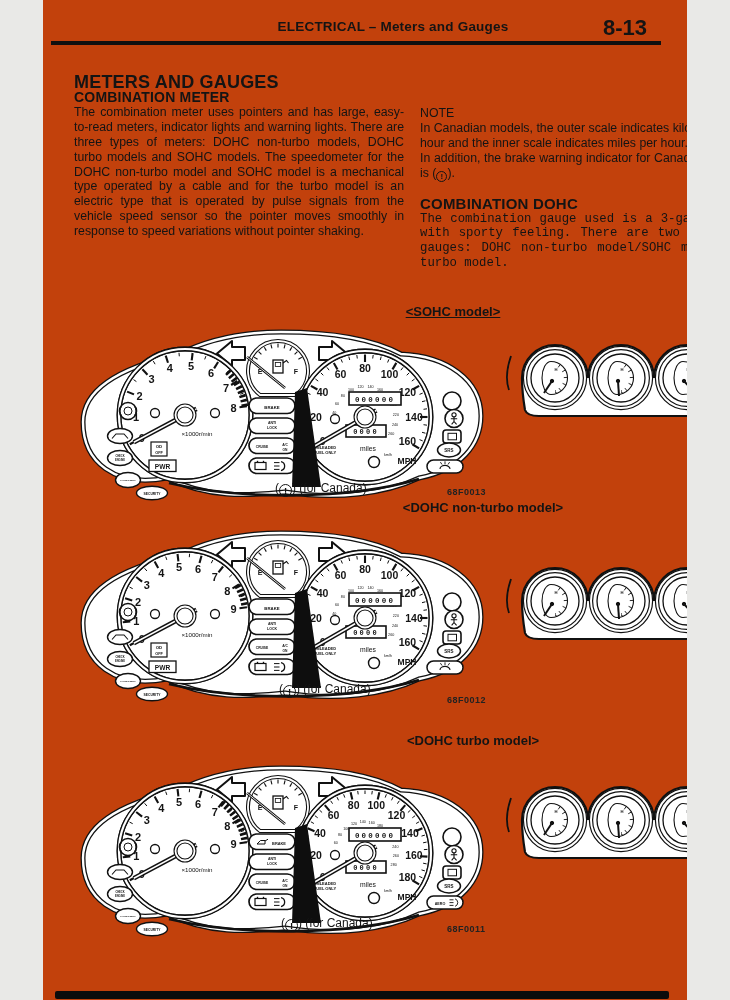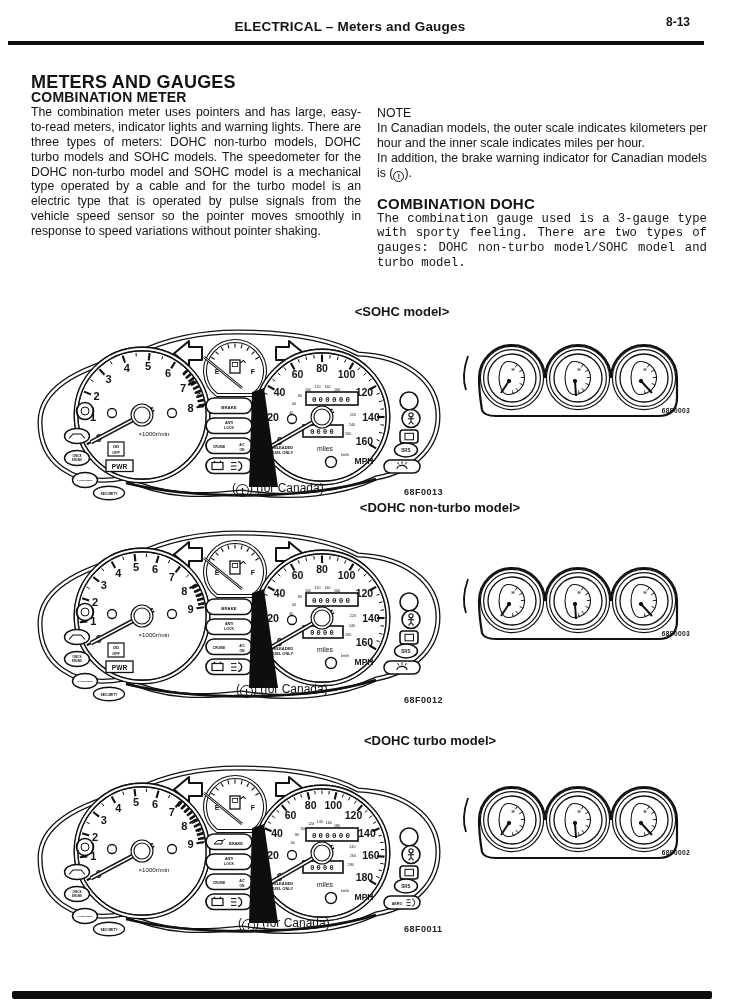--- a/index.html
+++ b/index.html
@@ -1,19 +1,19 @@
 <!DOCTYPE html>
 <html><head>
 <meta charset="utf-8">
 <style>
   *{margin:0;padding:0;box-sizing:border-box;}
   body{background:#e9e9e7;font-family:"Liberation Sans",sans-serif;}
-  .page{position:relative;width:730px;height:1000px;margin:0 auto;background:#ffffff;color:#141414;overflow:hidden;}
+  .page{position:relative;width:644px;height:1000px;margin:0 auto;background:#c2410c;color:#141414;overflow:hidden;}
   .hdr-title{position:absolute;top:19px;left:0;width:700px;text-align:center;font-size:13.5px;font-weight:bold;letter-spacing:.2px;}
-  .hdr-page{position:absolute;top:15px;right:40px;font-size:12px;font-weight:bold;}
+  .hdr-page{position:absolute;top:15px;right:40px;font-size:22px;font-weight:bold;}
   .hdr-rule{position:absolute;top:41px;left:8px;right:26px;height:4px;background:#101010;}
   .h1{position:absolute;top:56px;left:31px;font-size:18px;font-weight:bold;letter-spacing:.2px;font-family:"Liberation Sans",sans-serif;margin-top:16px;}
   .h2{font-size:14px;font-weight:bold;letter-spacing:.2px;}
   .h2-lg{font-size:15px;margin-top:13px;}
   .col-l{position:absolute;left:31px;top:89px;width:330px;}
   .col-r{position:absolute;left:377px;top:106px;width:330px;}
   p.body{font-size:12.3px;line-height:1.21;text-align:justify;margin:0;}
   .col-l p.body{margin-top:0;}
   .col-r .gap{margin-top:0;font-family:Liberation Mono, monospace;}
   .cbang{display:inline-block;width:13px;height:13px;border:1.6px solid #141414;border-radius:50%;text-align:center;line-height:11px;font-size:9.5px;font-weight:bold;vertical-align:-2px;}
@@ -42,21 +42,21 @@
 
   <div class="col-r">
     <p class="body">NOTE</p>
     <p class="body">In Canadian models, the outer scale indicates kilometers per hour and the inner scale indicates miles per hour.</p>
     <p class="body"><span>In addition, the brake warning indicator for Canadian models is (</span><span class="cbang cbang-s">!</span><span>).</span></p>
     <div class="h2 h2-lg">COMBINATION DOHC</div>
     <p class="body gap">The combination gauge used is a 3-gauge type with sporty feeling.  There are two types of gauges: DOHC non-turbo model/SOHC model and turbo model.</p>
   </div>
 
   <div class="fig" style="top:300px;height:200px;">
-    <div class="fig-label" style="left:272px;width:260px;top:4px;">&lt;SOHC model&gt;</div>
+    <div class="fig-label" style="left:280px;width:260px;top:4px;text-decoration:underline;">&lt;SOHC model&gt;</div>
     <div class="meter-wrap" style="left:26px;top:16px;"><svg viewBox="0 0 424 186" width="424" height="186" font-family="Liberation Sans, sans-serif">
           <g>
             <path d="M 212,16 C 170,16 138,24 110,38 C 58,50 14,70 14,106 C 14,146 46,172 98,162 C 138,182 178,180 216,176 C 268,184 316,178 350,162 C 392,154 412,128 412,100 C 412,64 378,40 332,38 C 302,22 258,16 212,16 Z" fill="#fff" stroke="#111" stroke-width="5"></path>
             <path d="M 212,16 C 170,16 138,24 110,38 C 58,50 14,70 14,106 C 14,146 46,172 98,162 C 138,182 178,180 216,176 C 268,184 316,178 350,162 C 392,154 412,128 412,100 C 412,64 378,40 332,38 C 302,22 258,16 212,16 Z" fill="none" stroke="#fff" stroke-width="2.4"></path>
             <path d="M 100,167 C 170,184 280,184 350,163" fill="none" stroke="#111" stroke-width="2.8"></path>
           </g>
           <g>
             <path d="M 191,79 A 30 30 0 1 1 227,79 Z" fill="#fff" stroke="#111" stroke-width="4"></path>
             <path d="M 191,79 A 30 30 0 1 1 227,79 Z" fill="none" stroke="#fff" stroke-width="1.8"></path>
             <line x1="188.6" y1="43.3" x2="185.2" y2="41.3" stroke="#111" stroke-width="1.1"></line>

